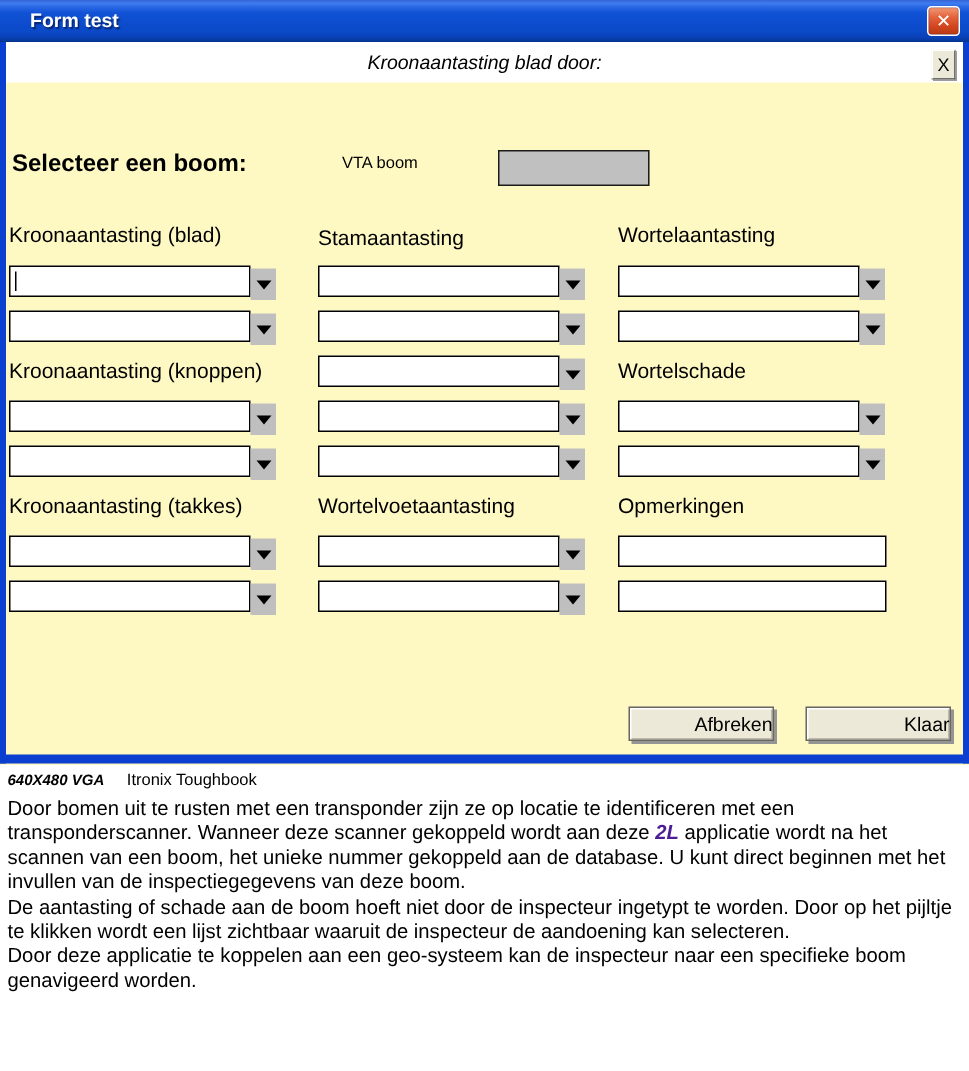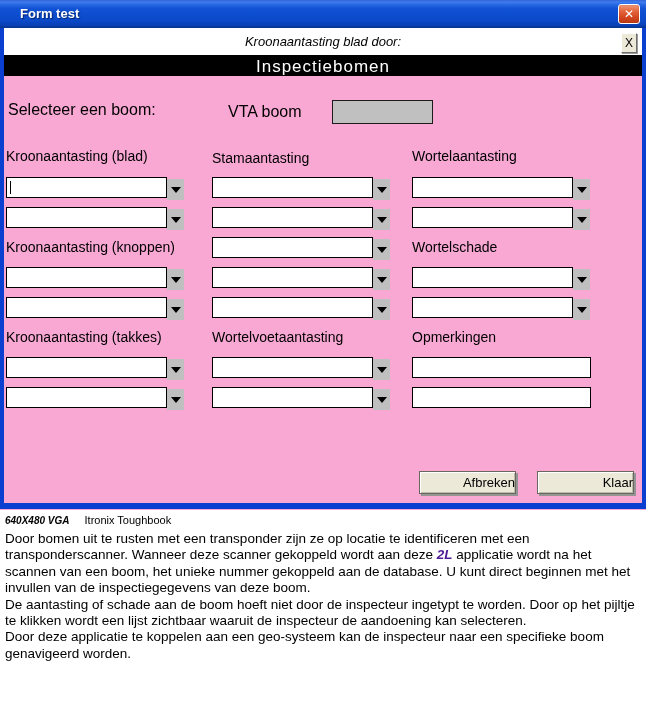--- a/index.html
+++ b/index.html
@@ -2,21 +2,21 @@
 <html><head>
 <meta charset="utf-8">
 <style>
   * { box-sizing: border-box; }
   html,body { margin:0; padding:0; }
   body {
     width:646px; height:714px; background:#fff; overflow:hidden;
     font-family:"Liberation Sans","DejaVu Sans",sans-serif; color:#000;
     position:relative;
   }
-  .window { position:absolute; left:0; top:0; width:646px; height:510px; background:#f9a8d4; }
+  .window { position:absolute; left:0; top:0; width:646px; height:510px; background:#fef9c3; }
 
   
   .titlebar {
     position:absolute; left:0; top:0; width:646px; height:28px;
     background:linear-gradient(180deg,#3564d6 0%,#3d7df0 8%,#2a68e4 16%,#1253d6 30%,#0c4ccd 55%,#0b49c8 75%,#0940b4 90%,#05338c 100%);
   }
   .titlebar-text {
     position:absolute; left:20px; top:6px; color:#fff; font-weight:bold; font-size:13px;
     text-shadow:1px 1px 1px rgba(0,0,30,.55);
   }
@@ -41,22 +41,22 @@
   .headerbar { position:absolute; left:0; top:55px; width:646px; height:21px; background:#000; }
   .headerbar-text { position:absolute; top:2px; width:100%; text-align:center; color:#fff; font-size:17px; letter-spacing:1px; }
 
   
   .wb { position:absolute; background:#0a3fd0; }
   .wb-left  { left:0; top:28px; width:4px;  height:481px; }
   .wb-right { left:642px; top:28px; width:4px; height:481px; }
   .wb-bottom{ left:0; top:503px; width:646px; height:6px; }
 
   
-  .lbl-select { position:absolute; left:8px; top:101px; font-size:16px; font-weight:normal; }
-  .lbl-vta    { position:absolute; left:228px; top:103px; font-size:16px;text-align:center; }
+  .lbl-select { position:absolute; left:8px; top:101px; font-size:16px; font-weight:bold; }
+  .lbl-vta    { position:absolute; left:228px; top:103px; font-size:11px;text-align:center; }
   .vta-box    { position:absolute; left:332px; top:100px; width:101px; height:24px; background:#c0c0c0; border:1px solid #1c1c1c; font-size:13px; padding:3px 4px; }
 
   
   .sec { position:absolute; font-size:14px; white-space:nowrap; }
 
   
   .combo { position:absolute; width:180px; height:24px; }
   .ci { position:absolute; left:0; top:0; width:161px; height:21px; background:#fff; border:1px solid #000; }
   .cb { position:absolute; left:161px; top:2px; width:17px; height:21px; background:#bfbfbf; display:flex; align-items:center; justify-content:center; }
   .tri { width:0; height:0; border-left:5px solid transparent; border-right:5px solid transparent; border-top:6px solid #000; }
@@ -87,23 +87,20 @@
   <div class="titlebar">
     <span class="titlebar-text">Form test</span>
     <div class="btn-close-xp">✕</div>
   </div>
 
   <div class="banner">
     <div class="banner-text">Kroonaantasting blad door:</div>
     <div class="btn-close-small">X</div>
   </div>
 
-  <div class="headerbar">
-    <div class="headerbar-text">Inspectiebomen</div>
-  </div>
 
   <div class="wb wb-left"></div>
   <div class="wb wb-right"></div>
   <div class="wb wb-bottom"></div>
 
   <div class="lbl-select">Selecteer een boom:</div>
   <div class="lbl-vta">VTA boom</div>
   <div class="vta-box"></div>
 
   <div class="sec" style="left:6px;top:148px">Kroonaantasting (blad)</div>

